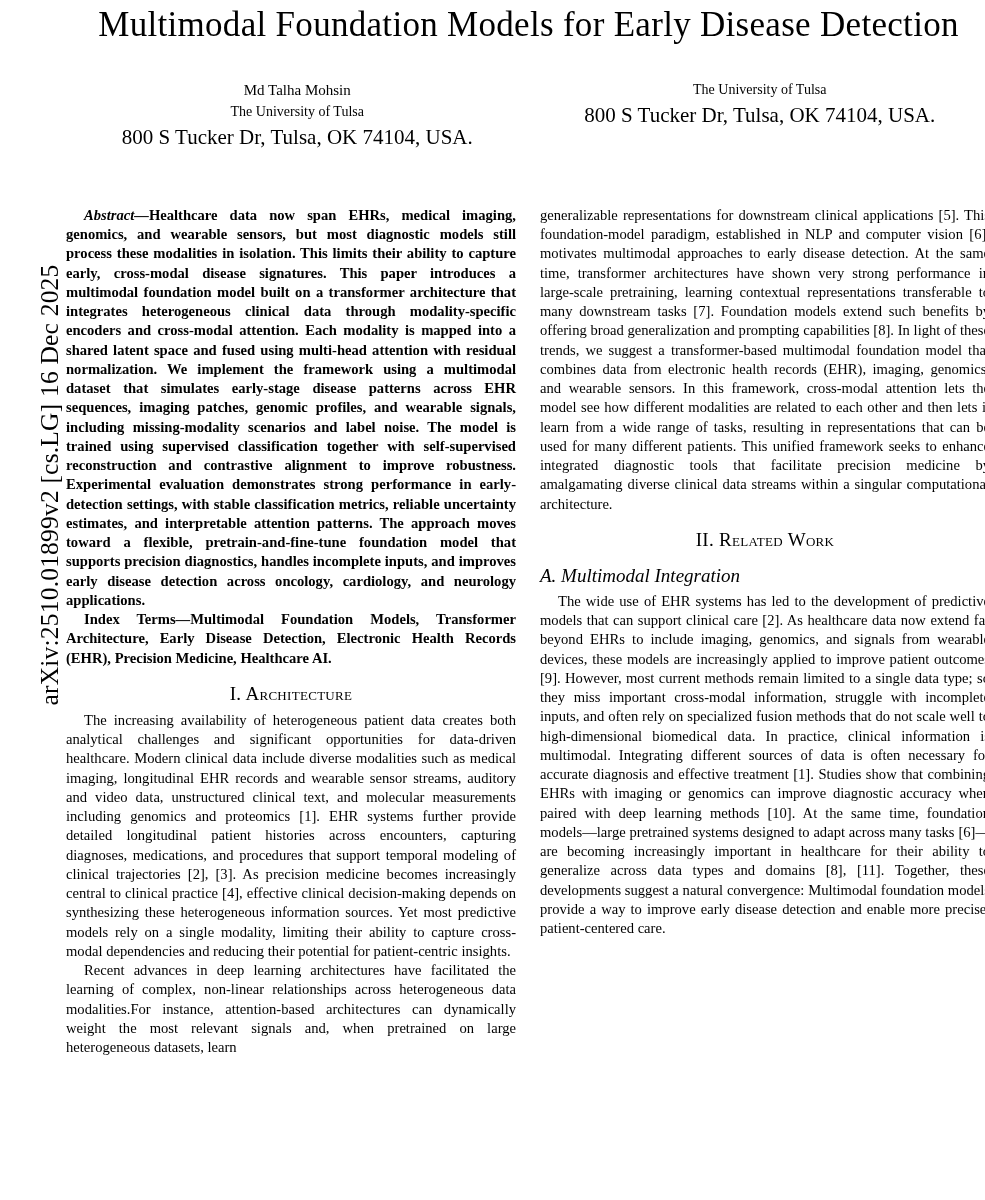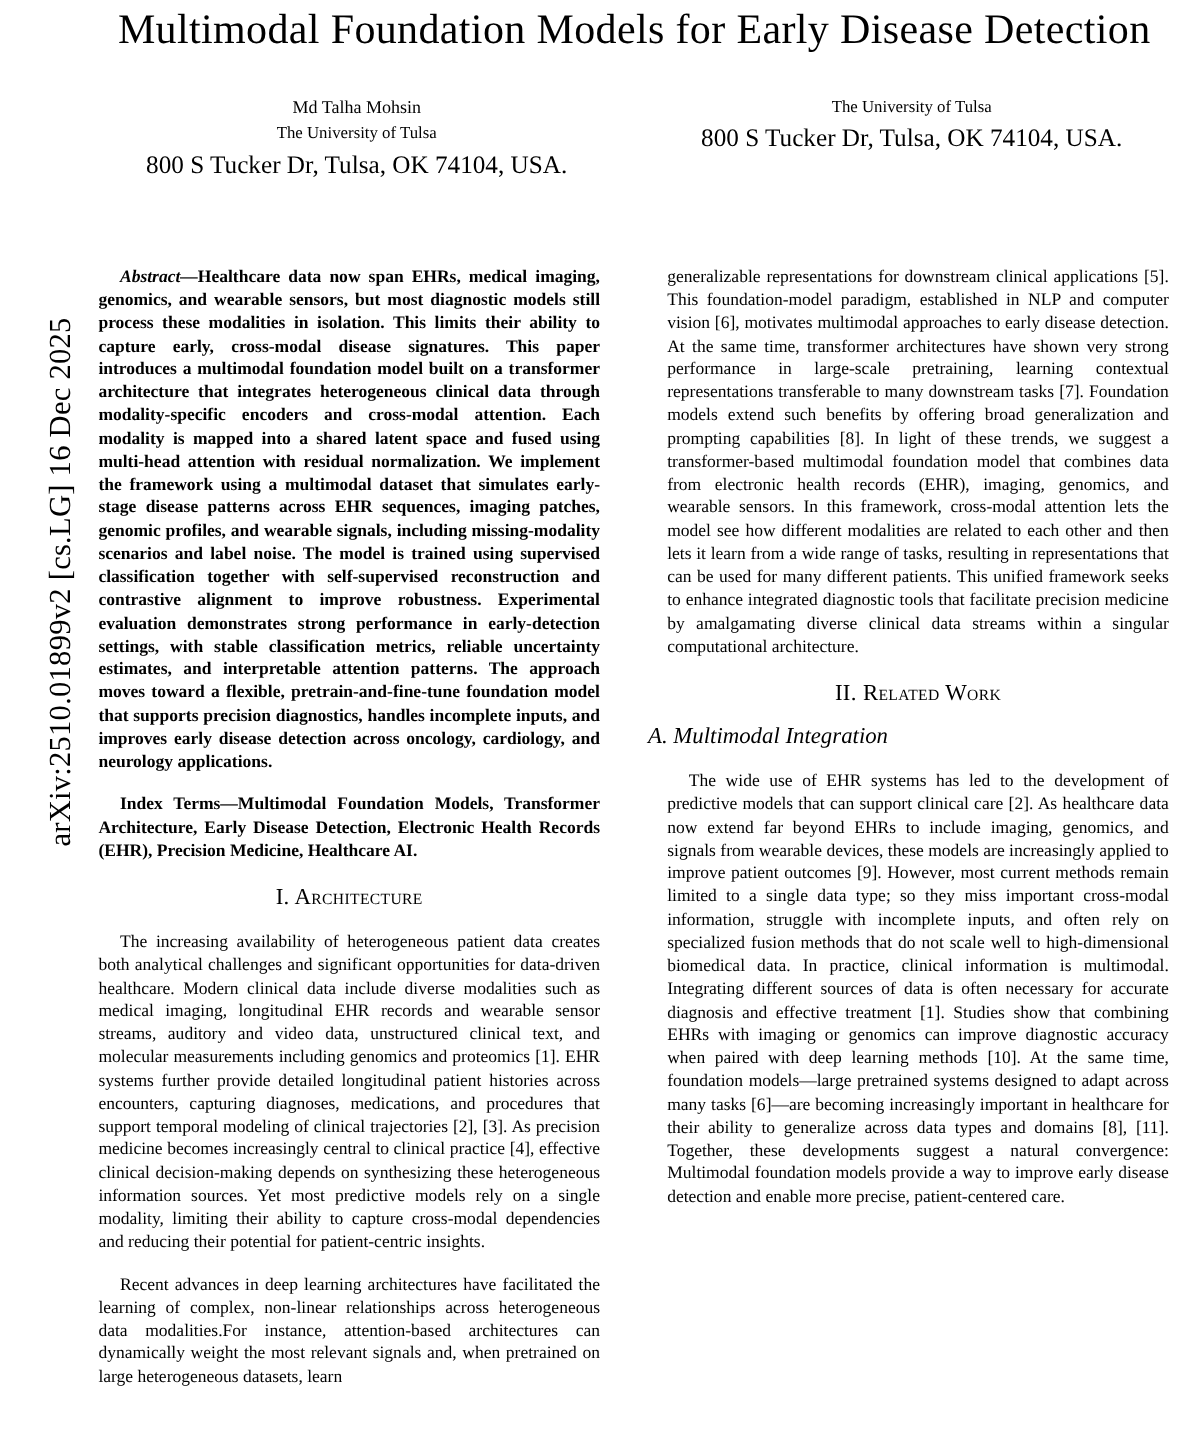--- a/index.html
+++ b/index.html
@@ -75,21 +75,21 @@
   }
   .col {
     width: 450px;
     font-size: 14.6px;
     line-height: 1.32;
     text-align: justify;
     text-justify: inter-word;
     hyphens: manual;
   }
   .col p {
-    margin: 16px;
+    margin: 0;
     text-indent: 18px;
   }
   .abstract {
     font-weight: bold;
     text-align: justify;
     margin: 0;
     text-indent: 0;
   }
   .abstract .lead {
     font-style: italic;

